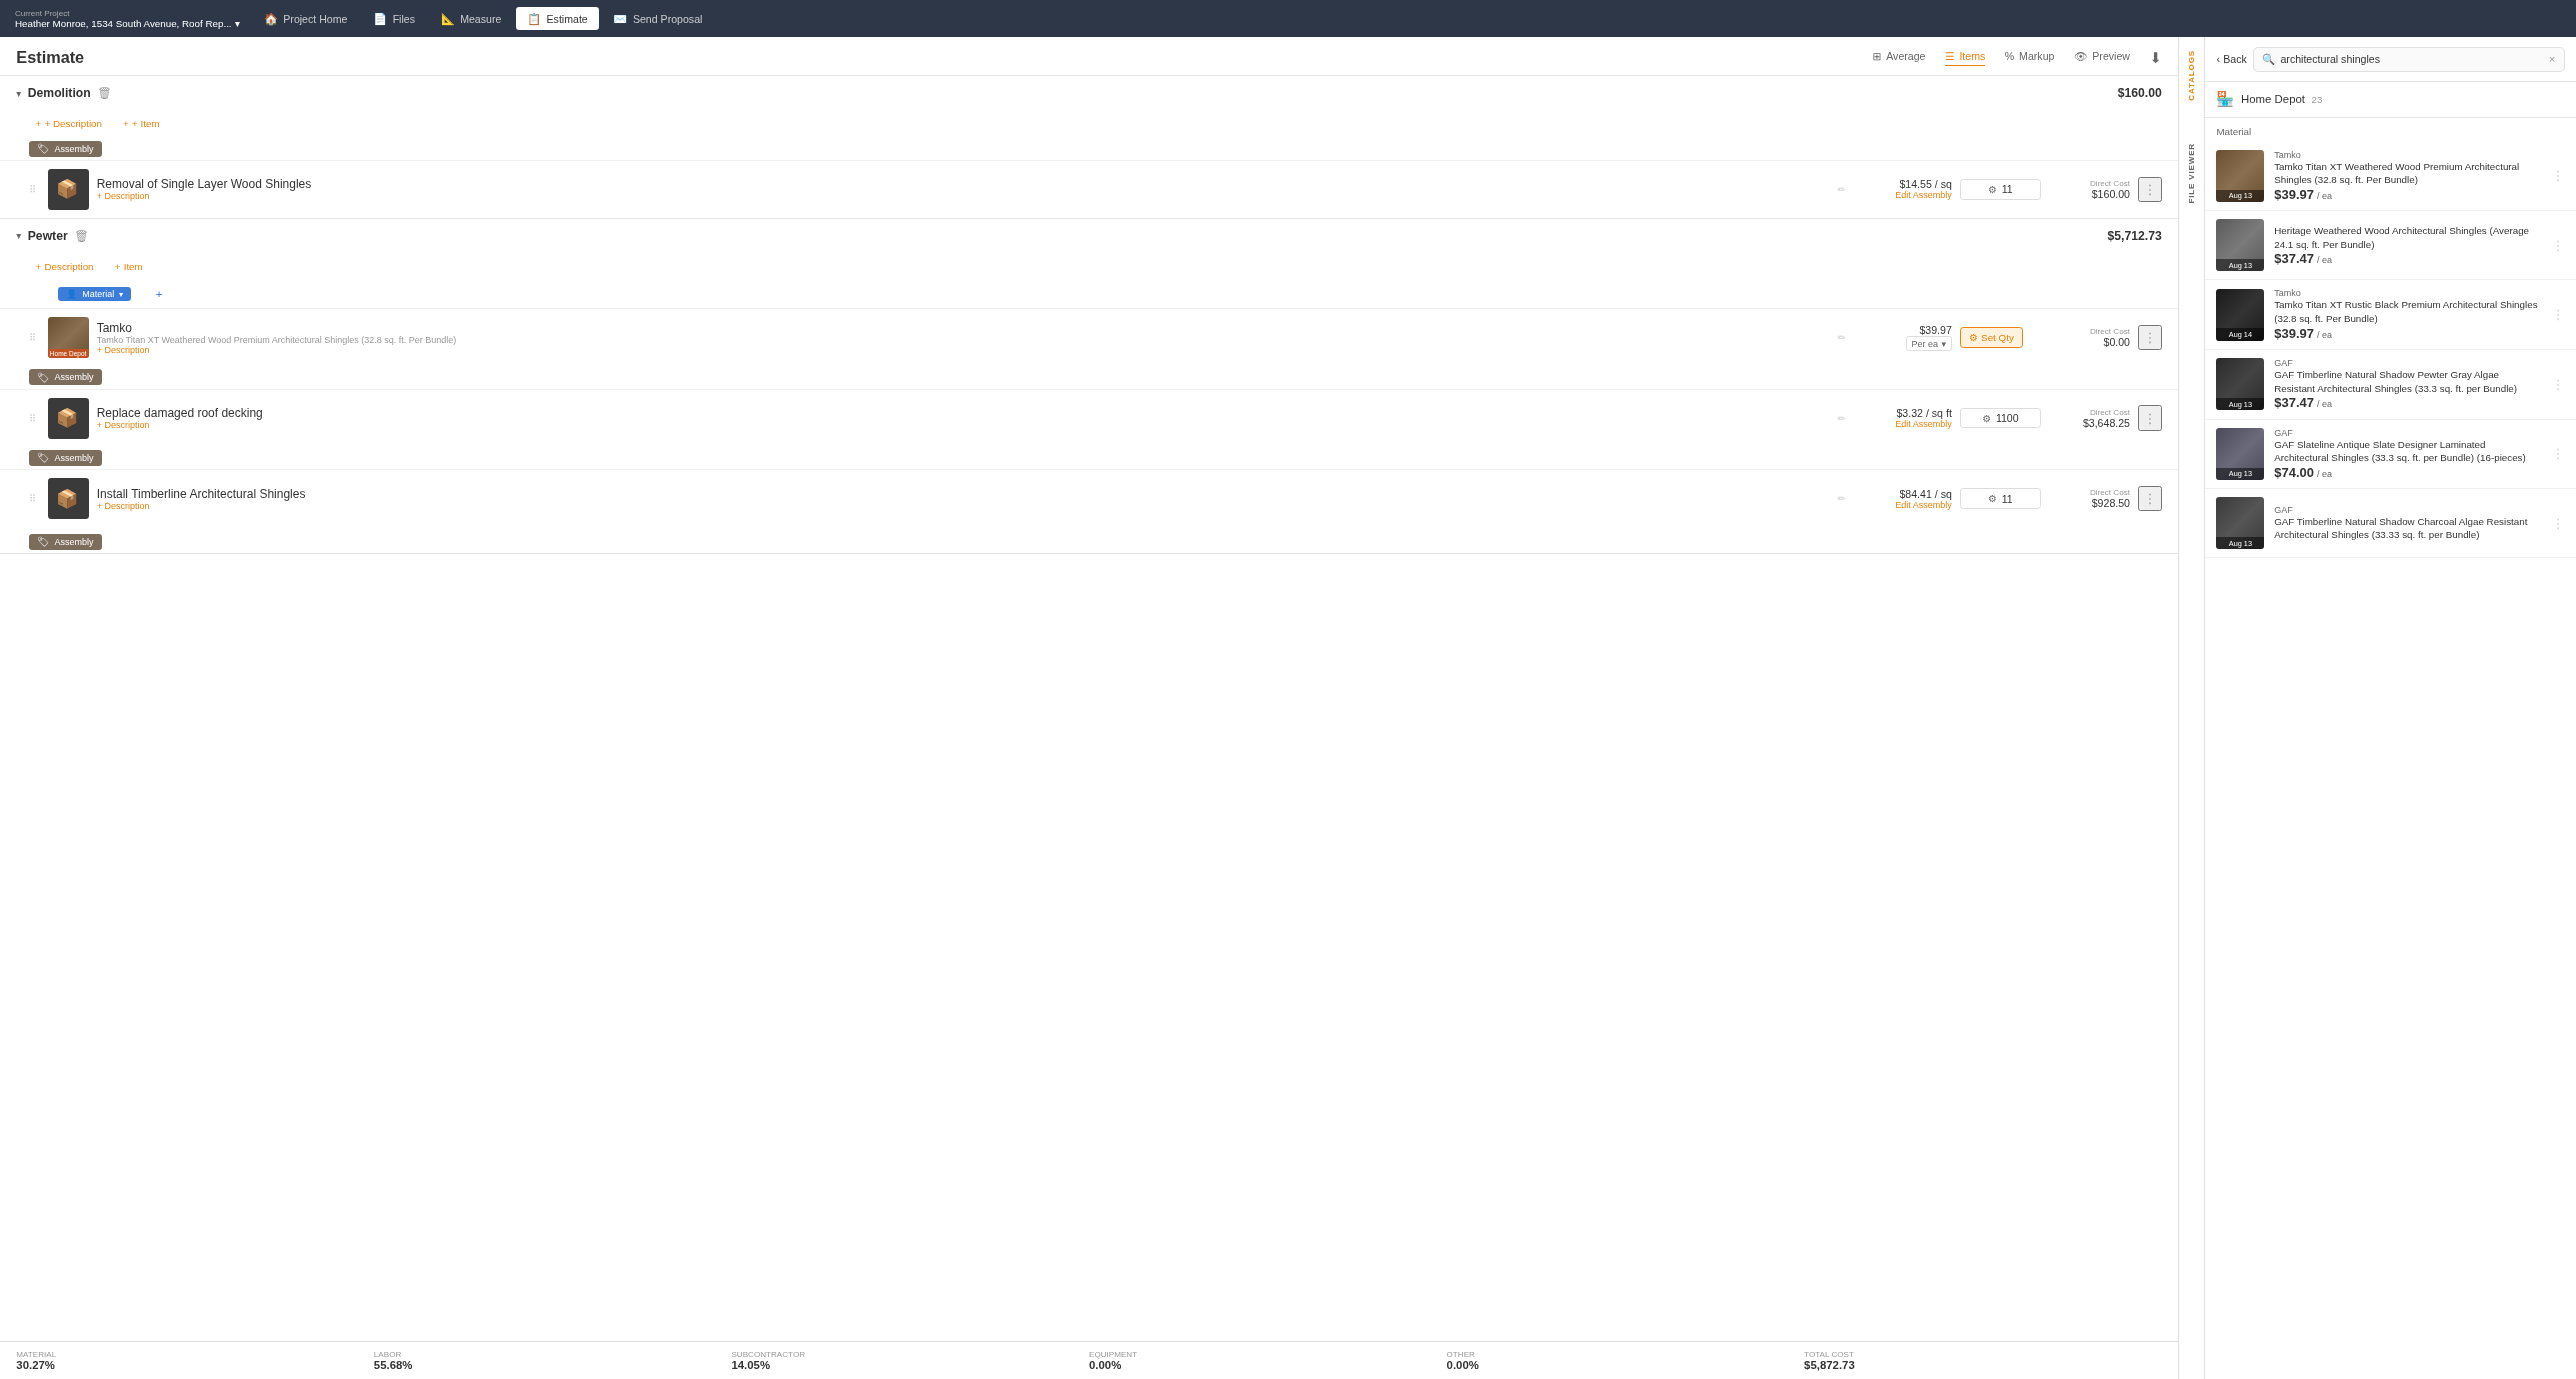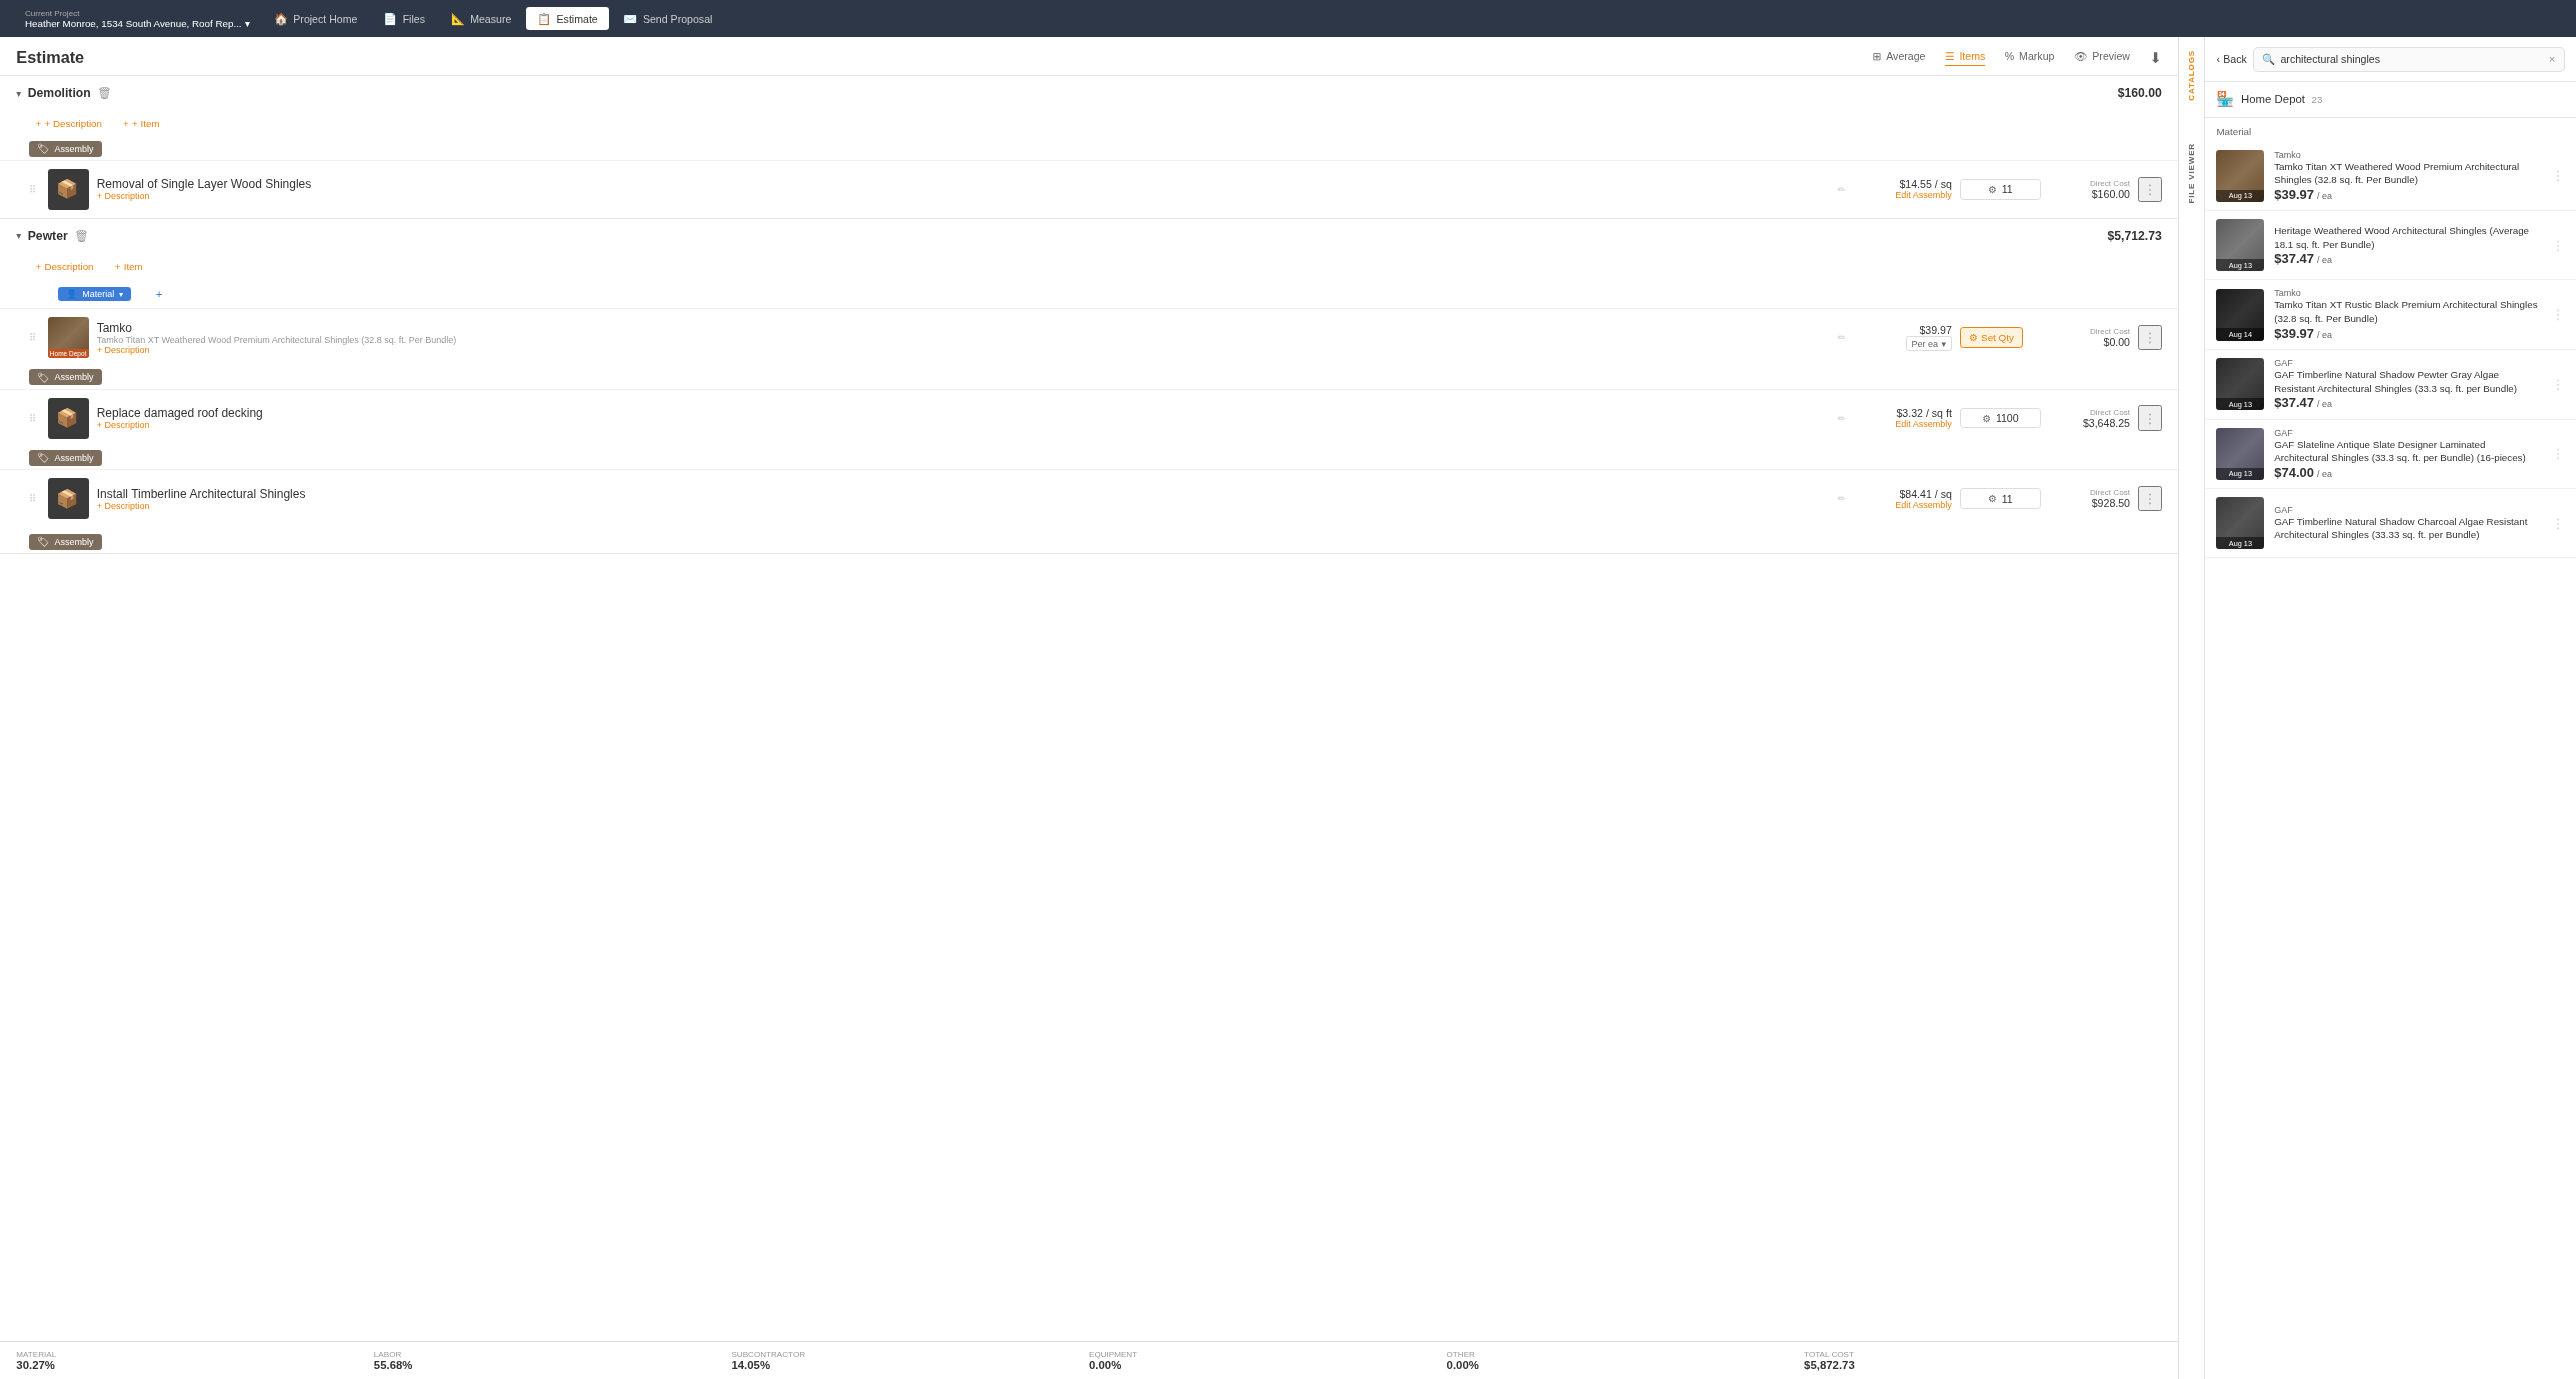--- a/index.html
+++ b/index.html
@@ -3,21 +3,21 @@
   <meta charset="utf-8">
   <style>
     * { box-sizing: border-box; margin: 0; padding: 0; font-family: -apple-system, BlinkMacSystemFont, 'Segoe UI', sans-serif; }
     body { background: #f0f0f0; font-size: 10.6px; color: #333; display: flex; flex-direction: column; height: 100vh; overflow: hidden; }
 
     
     .top-nav {
       background: #2d3748;
       display: flex;
       align-items: center;
-      padding: 0 25px;
+      padding: 0 15px;
       height: 37px;
       flex-shrink: 0;
     }
     .current-project {
       display: flex;
       flex-direction: column;
       color: #ccc;
       font-size: 8.1px;
       margin-right: 13px;
     }
@@ -610,21 +610,21 @@
           </div>
           <span class="product-more">⋮</span>
         </div>
 
         <div class="product-item">
           <div class="product-thumb swatch-medium">
             <div class="product-thumb-date">Aug 13</div>
           </div>
           <div class="product-info">
             <div class="product-brand"></div>
-            <div class="product-name">Heritage Weathered Wood Architectural Shingles (Average 18.1 sq. ft. Per Bundle)</div>
+            <div class="product-name">Heritage Weathered Wood Architectural Shingles (Average 24.1 sq. ft. Per Bundle)</div>
             <div>
               <span class="product-price">$37.47</span>
               <span class="product-unit">/ ea</span>
             </div>
           </div>
           <span class="product-more">⋮</span>
         </div>
 
         <div class="product-item">
           <div class="product-thumb swatch-black">

